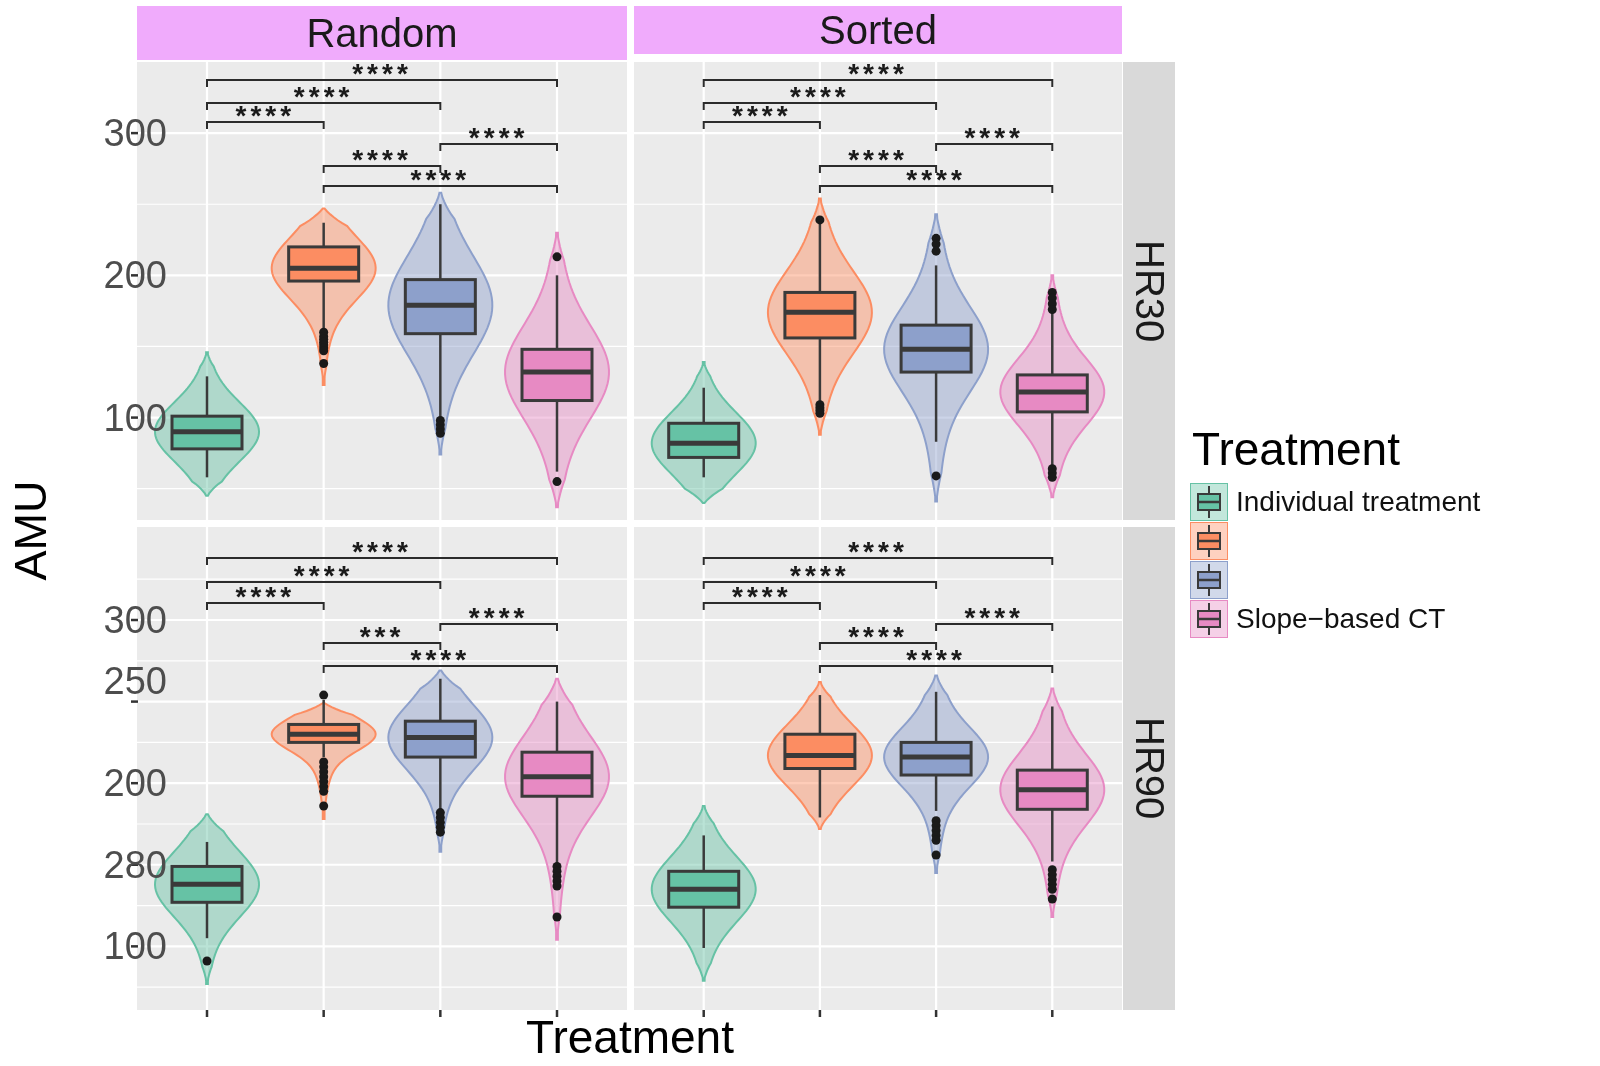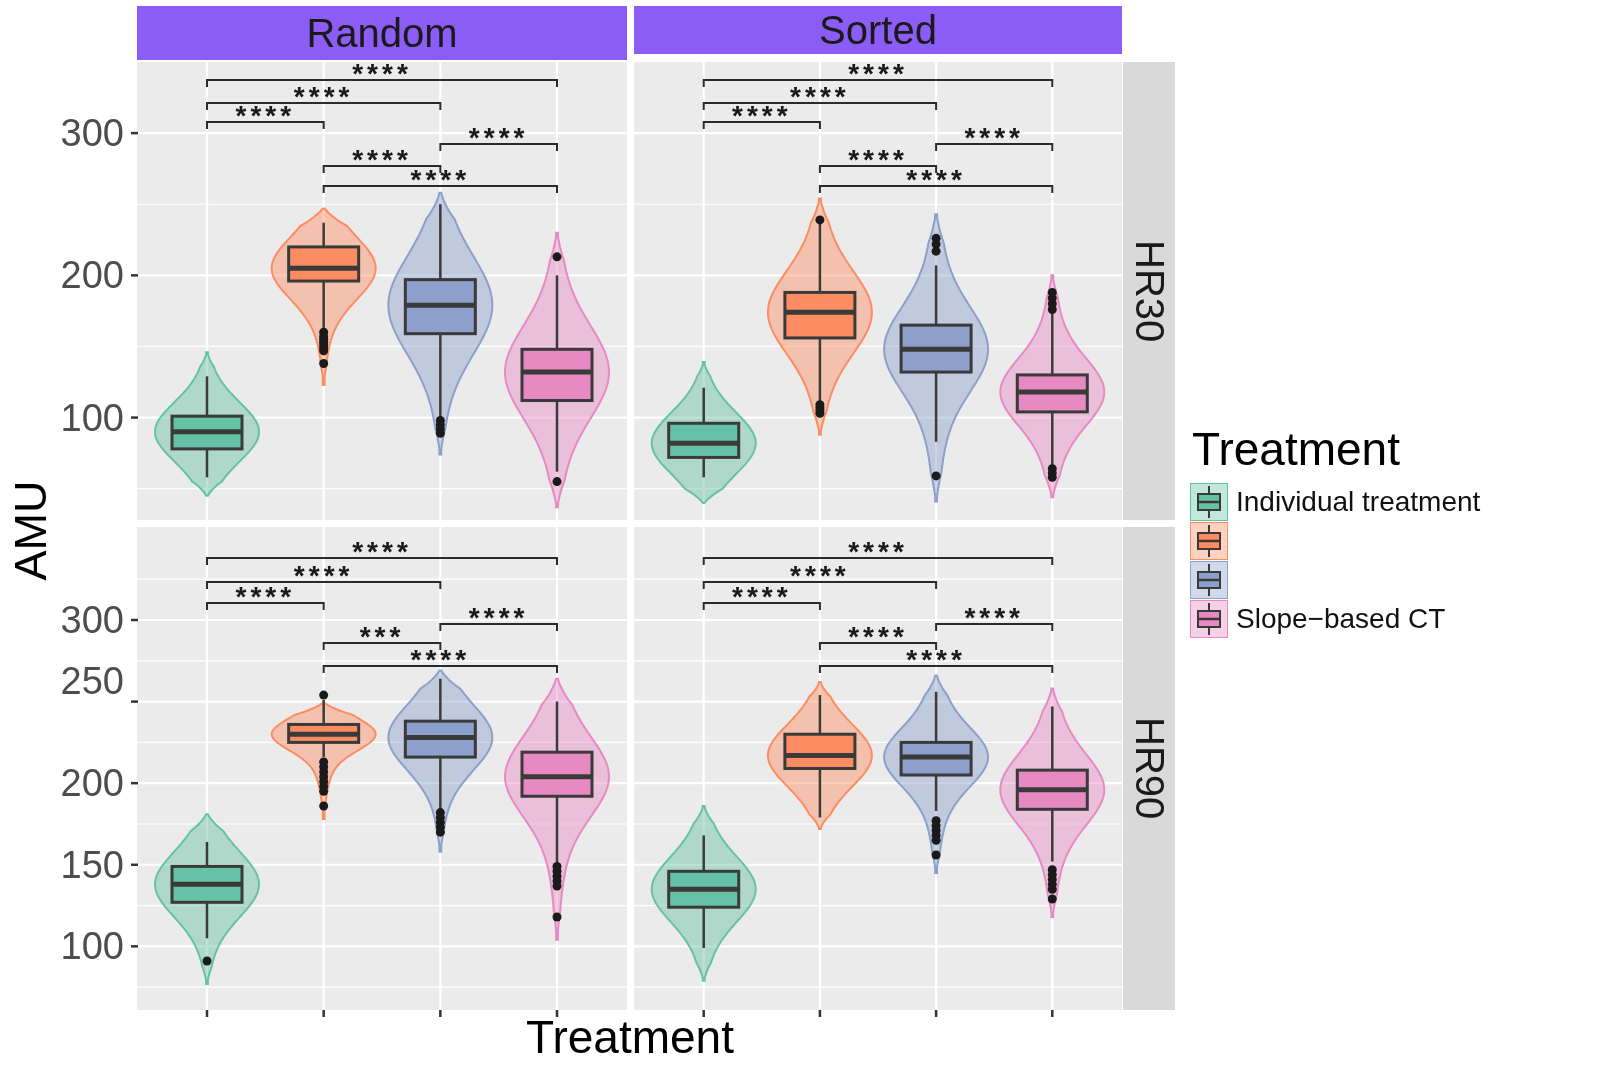--- a/index.html
+++ b/index.html
@@ -1,25 +1,25 @@
 <!DOCTYPE html>
 <html><head>
 <meta charset="utf-8">
 <style>
   html,body{margin:0;padding:0;background:#fff;}
   .figure{position:relative;width:1600px;height:1066px;background:#FFFFFF;
           font-family:"Liberation Sans",sans-serif;overflow:hidden;}
   #chart{position:absolute;left:0;top:0;}
   .strip-top{position:absolute;display:flex;align-items:center;justify-content:center;
-             background:#8b5cf6;font-size:40px;color:#1A1A1A;}
+             background:#f0abfc;font-size:40px;color:#1A1A1A;}
   .strip-right{position:absolute;display:flex;align-items:center;justify-content:center;
                background:#D9D9D9;font-size:40px;color:#1A1A1A;
                writing-mode:vertical-rl;}
   .ytick{position:absolute;left:0;width:124px;text-align:right;
-         font-size:38px;line-height:38px;color:#4D4D4D;}
+         font-size:38px;line-height:38px;color:#4D4D4D;padding-left:43px;}
   .y-axis-title{position:absolute;left:-57px;top:508px;width:174px;height:45px;
                 text-align:center;font-size:45px;line-height:45px;color:#000;
                 transform:rotate(-90deg);}
   .x-axis-title{position:absolute;left:330px;top:1012px;width:600px;text-align:center;
                 font-size:46px;line-height:50px;color:#000;}
   .legend{position:absolute;left:1190px;top:424px;width:412px;}
   .legend-title{font-size:46px;line-height:50px;color:#000;margin:0 0 8px 2px;}
   .legend-item{display:flex;align-items:center;height:39px;}
   .legend-item svg{flex:0 0 38px;margin-right:8px;}
   .legend-label{font-size:28px;line-height:38px;color:#111;white-space:nowrap;}
@@ -371,21 +371,21 @@
       <div class="strip-top" style="left: 137px; top: 6px; width: 490px; height: 54px;">Random</div>
       <div class="strip-top" style="left: 634px; top: 6px; width: 488px; height: 48px;">Sorted</div>
       <div class="strip-right" style="left: 1123px; top: 62px; width: 52px; height: 458px;">HR30</div>
       <div class="strip-right" style="left: 1123px; top: 527px; width: 52px; height: 483px;">HR90</div>
     </div>
   <div id="yticks">
       <div class="ytick" style="top: 398.59px;">100</div>
       <div class="ytick" style="top: 256.354px;">200</div>
       <div class="ytick" style="top: 114.118px;">300</div>
       <div class="ytick" style="top: 927.361px;">100</div>
-      <div class="ytick" style="top: 845.774px;">150</div>
+      <div class="ytick" style="top: 845.774px;">280</div>
       <div class="ytick" style="top: 764.186px;">200</div>
       <div class="ytick" style="top: 662px;">250</div>
       <div class="ytick" style="top: 601.01px;">300</div>
     </div>
   <div class="legend">
     <div class="legend-title">Treatment</div>
     <div id="legend-items">
         <div class="legend-item">
           <svg width="38" height="38">
             <rect x="0.5" y="0.5" width="37" height="37" fill="#66C2A566" stroke="#66C2A5" stroke-width="1"></rect>

